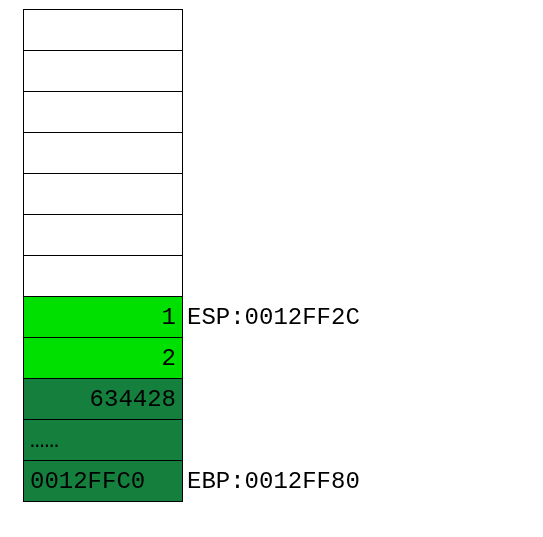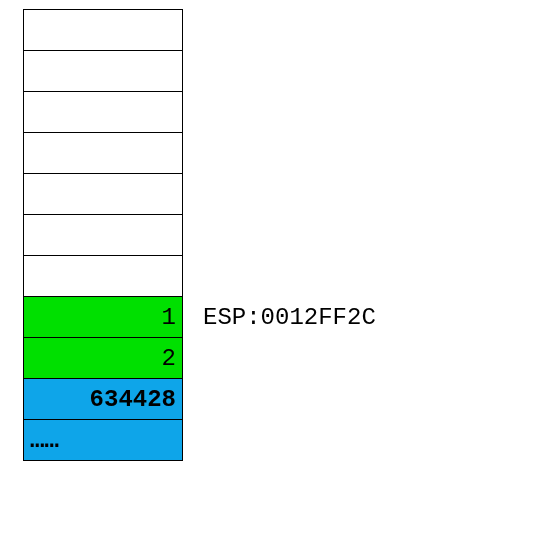--- a/index.html
+++ b/index.html
@@ -33,25 +33,24 @@
     .align-right {
       justify-content: flex-end;
     }
     .align-left {
       justify-content: flex-start;
     }
     .bg-green {
       background: #00e000;
     }
     .bg-yellow {
-      background: #0ea5e9;
-      font-weight: bold;
+      background: #15803d;
     }
     .label {
-      padding-left: 20px;
+      padding-left: 4px;
       white-space: nowrap;
     }
   </style>
 </head>
 <body>
 
 <div class="stack-container">
 
   <div class="stack-row">
     <div class="stack-cell align-right">
@@ -111,13 +110,19 @@
         <span>634428</span>
       </div>
     <span class="label"></span>
   </div>
   <div class="stack-row">
     <div class="stack-cell align-left bg-yellow">
         <span>……</span>
       </div>
     <span class="label"></span>
   </div>
+  <div class="stack-row">
+    <div class="stack-cell align-left bg-yellow">
+        <span>0012FFC0</span>
+      </div>
+    <span class="label">EBP:0012FF80</span>
+  </div>
 </div>
 
 </body></html>

